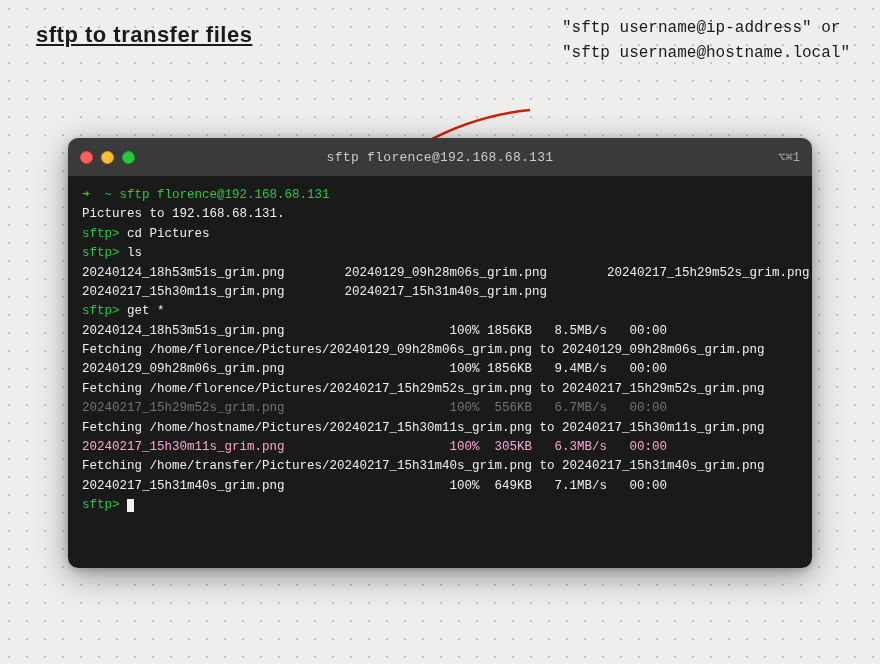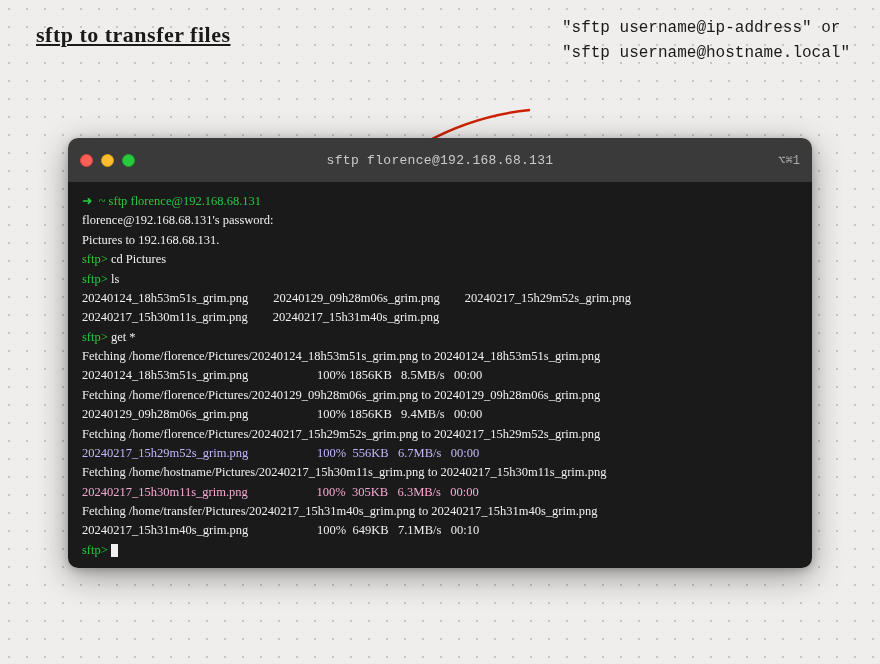--- a/index.html
+++ b/index.html
@@ -12,21 +12,21 @@
       background-size: 18px 18px;
       font-family: 'Courier New', monospace;
       overflow: hidden;
       position: relative;
     }
 
     .page-title {
       position: absolute;
       top: 22px;
       left: 36px;
-      font-family: Liberation Serif, serif;
+      font-family: Liberation Sans, sans-serif;
       font-size: 22px;
       font-weight: bold;
       color: #1a1a1a;
       text-decoration: underline;
       letter-spacing: 0.5px;
     }
 
     .annotation {
       position: absolute;
       top: 16px;
@@ -59,21 +59,21 @@
       left: 68px;
       width: 744px;
       height: 430px;
       border-radius: 10px;
       overflow: hidden;
       box-shadow: 0 8px 32px rgba(0,0,0,0.38), 0 2px 8px rgba(0,0,0,0.22);
     }
 
     .terminal-titlebar {
       background: #3a3a3a;
-      height: 44px;
+      height: 38px;
       display: flex;
       align-items: center;
       padding: 0 12px;
       gap: 8px;
       position: relative;
     }
 
     .traffic-light {
       width: 13px;
       height: 13px;
@@ -99,21 +99,21 @@
       color: #aaaaaa;
       font-size: 12px;
       font-family: 'Courier New', monospace;
     }
 
     .terminal-body {
       background: #1a1a1a;
       padding: 10px 14px 10px 14px;
       height: calc(100% - 32px);
       overflow: hidden;
-      font-family: Liberation Serif, serif;
+      font-family: Liberation Mono, monospace;
       font-size: 12.5px;
       line-height: 1.55;
       color: #f0f0f0;
     }
 
     .term-line {
       white-space: pre;
       display: block;
     }
 
@@ -155,32 +155,30 @@
   <div class="terminal-titlebar">
     <div class="traffic-light red"></div>
     <div class="traffic-light yellow"></div>
     <div class="traffic-light green"></div>
     <span class="titlebar-title">sftp florence@192.168.68.131</span>
     <span class="titlebar-shortcut">⌥⌘1</span>
   </div>
 
   <div class="terminal-body" id="terminal-body">
   <span class="term-line"><span style="color:#28c840">➜  ~ sftp florence@192.168.68.131</span></span>
-      <span class="term-line">florence@192.168.68.131's password:</span>
       <span class="term-line">Pictures to 192.168.68.131.</span>
       <span class="term-line"><span style="color:#28c840">sftp&gt; </span>cd Pictures</span>
       <span class="term-line"><span style="color:#28c840">sftp&gt; </span>ls</span>
       <span class="term-line">20240124_18h53m51s_grim.png        20240129_09h28m06s_grim.png        20240217_15h29m52s_grim.png</span>
       <span class="term-line">20240217_15h30m11s_grim.png        20240217_15h31m40s_grim.png</span>
       <span class="term-line"><span style="color:#28c840">sftp&gt; </span>get *</span>
-      <span class="term-line">Fetching /home/florence/Pictures/20240124_18h53m51s_grim.png to 20240124_18h53m51s_grim.png</span>
       <span class="term-line"><span style="color:#f0f0f0">20240124_18h53m51s_grim.png                      100% 1856KB   8.5MB/s   00:00</span></span>
       <span class="term-line">Fetching /home/florence/Pictures/20240129_09h28m06s_grim.png to 20240129_09h28m06s_grim.png</span>
       <span class="term-line"><span style="color:#f0f0f0">20240129_09h28m06s_grim.png                      100% 1856KB   9.4MB/s   00:00</span></span>
       <span class="term-line">Fetching /home/florence/Pictures/20240217_15h29m52s_grim.png to 20240217_15h29m52s_grim.png</span>
-      <span class="term-line"><span style="color:#c4b5fd">20240217_15h29m52s_grim.png                      100%  556KB   6.7MB/s   00:00</span></span>
+      <span class="term-line"><span style="color:#737373">20240217_15h29m52s_grim.png                      100%  556KB   6.7MB/s   00:00</span></span>
       <span class="term-line">Fetching /home/hostname/Pictures/20240217_15h30m11s_grim.png to 20240217_15h30m11s_grim.png</span>
       <span class="term-line"><span style="color:#f9a8d4">20240217_15h30m11s_grim.png                      100%  305KB   6.3MB/s   00:00</span></span>
       <span class="term-line">Fetching /home/transfer/Pictures/20240217_15h31m40s_grim.png to 20240217_15h31m40s_grim.png</span>
-      <span class="term-line"><span style="color:#f0f0f0">20240217_15h31m40s_grim.png                      100%  649KB   7.1MB/s   00:10</span></span>
+      <span class="term-line"><span style="color:#f0f0f0">20240217_15h31m40s_grim.png                      100%  649KB   7.1MB/s   00:00</span></span>
       <span class="term-line"><span style="color:#28c840">sftp&gt; </span><span class="cursor"></span></span>
     </div>
 </div>
 
 </body></html>

